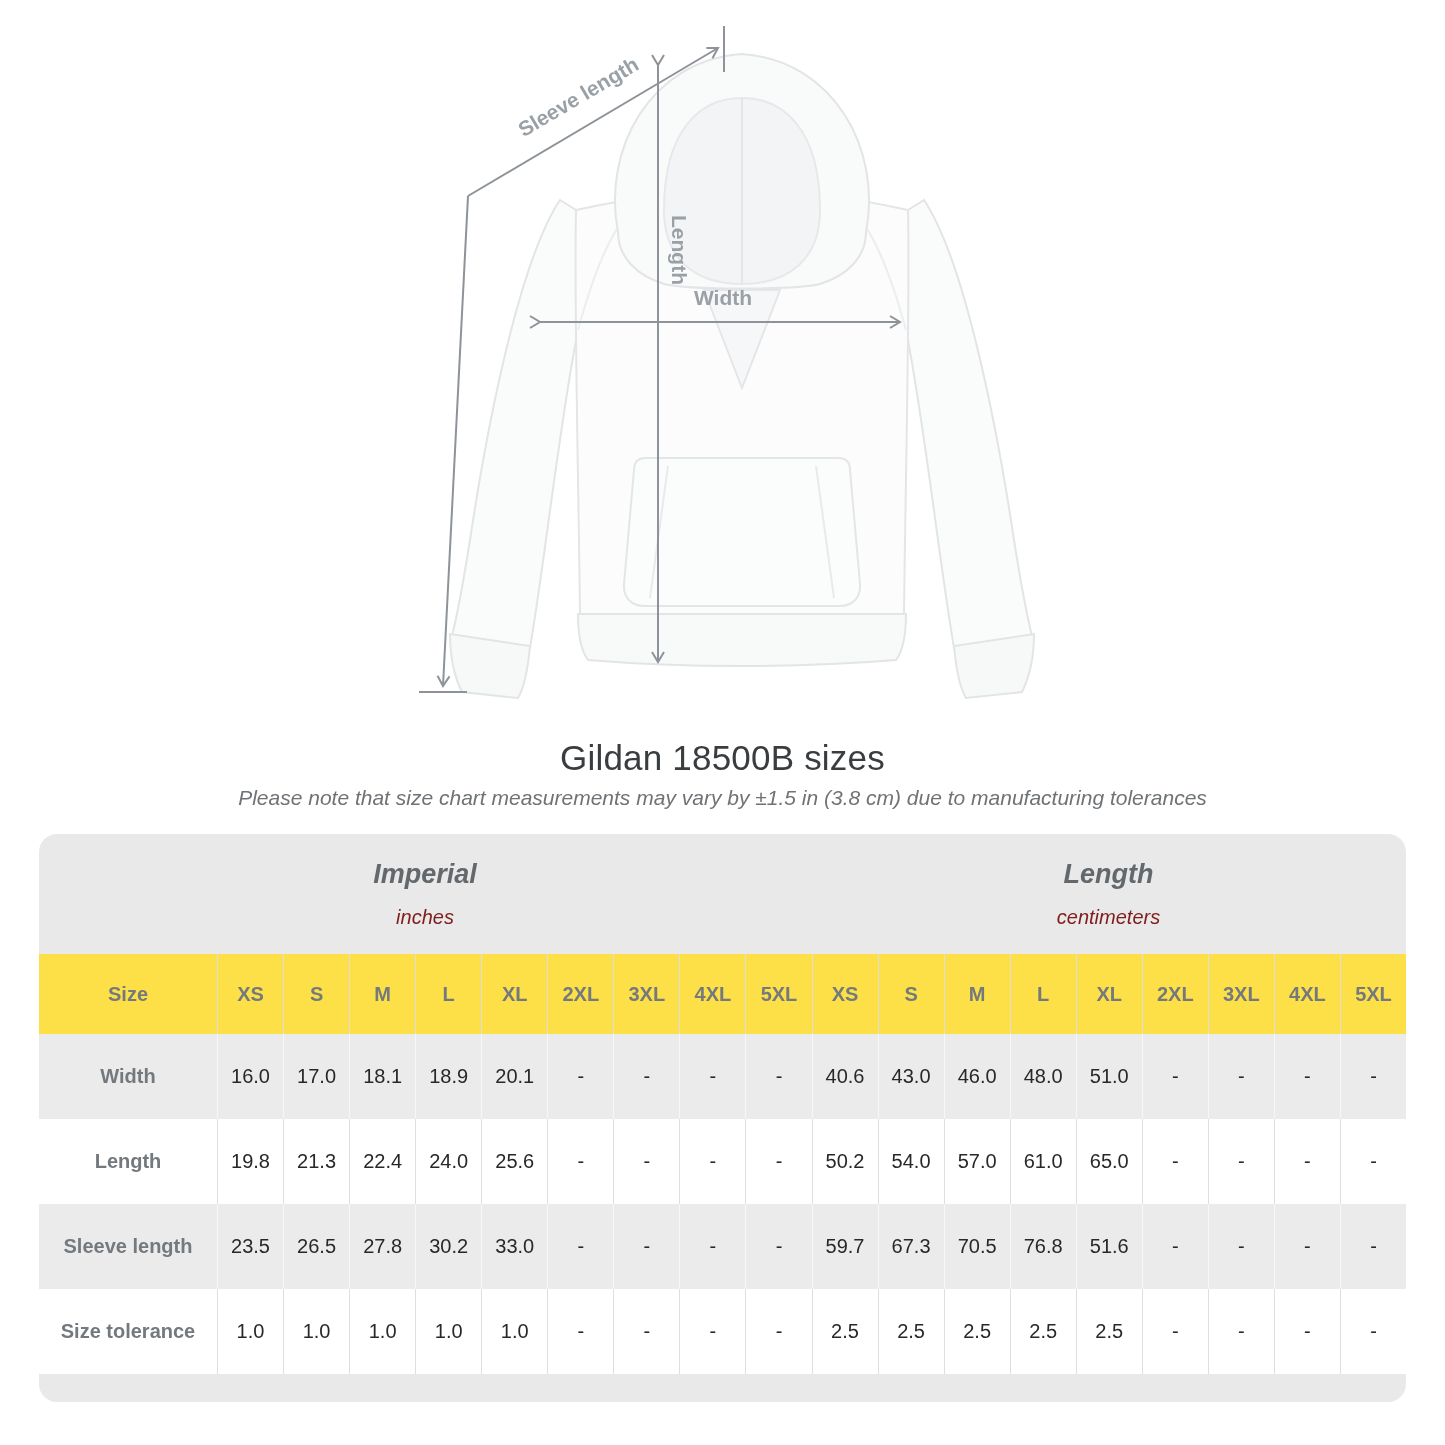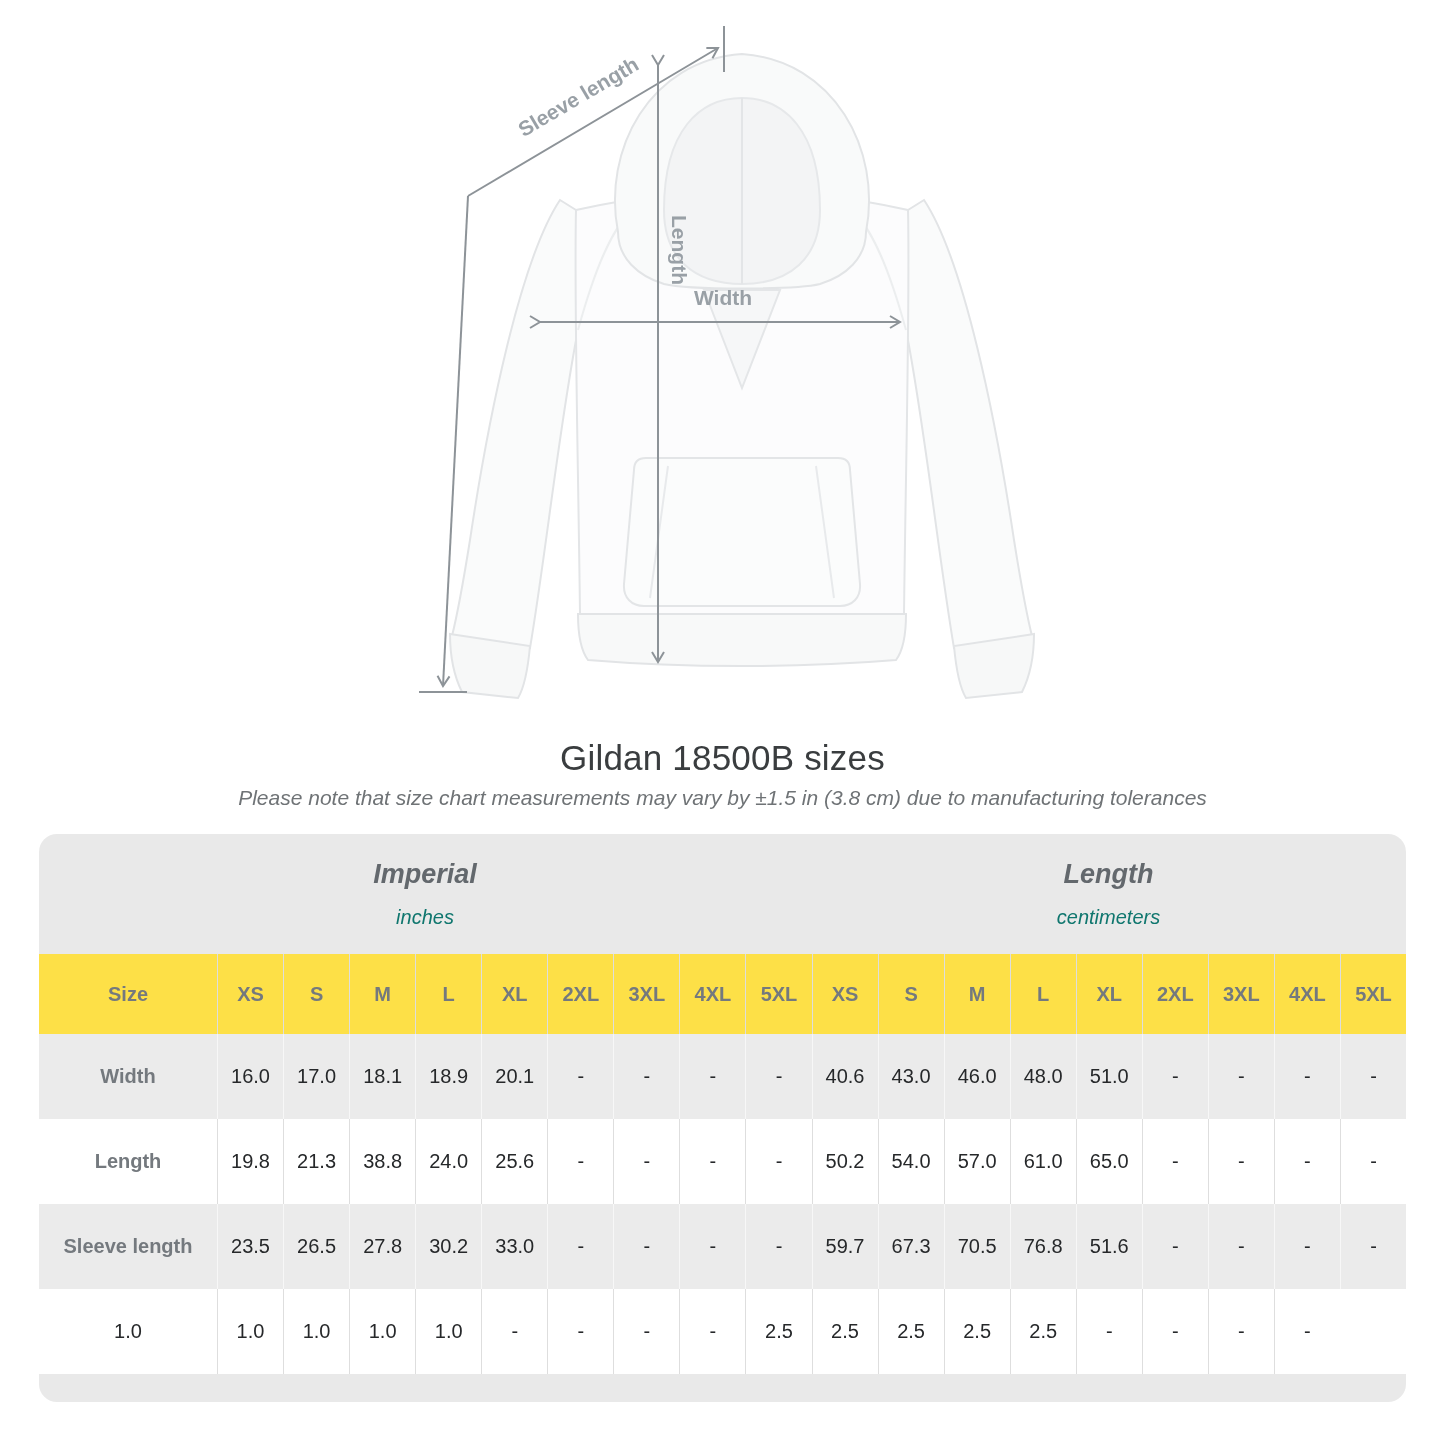--- a/index.html
+++ b/index.html
@@ -29,21 +29,21 @@
   .size-table{margin:0 39px;width:1367px;}
   .band{
     height:120px;background:#e9e9e9;
     border-radius:18px 18px 0 0;
     display:grid;grid-template-columns:772fr 595fr;
   }
   .band .group{
     display:flex;flex-direction:column;align-items:center;justify-content:center;gap:16px;
   }
   .group-name{font-size:27px;font-weight:700;font-style:italic;color:#63686d;}
-  .group-unit{font-size:20px;font-style:italic;color:#0f766e;}
+  .group-unit{font-size:20px;font-style:italic;color:#7f1d1d;}
   .trow{
     display:grid;
     grid-template-columns:178px repeat(18, 1fr);
   }
   .row-sizes{height:80px;background:#fde047;}
   .row-data{height:85px;}
   .row-gray{background:#ebebeb;}
   .row-white{background:#ffffff;}
   .cell{
     display:flex;align-items:center;justify-content:center;
@@ -175,21 +175,21 @@
         <div class="cell">51.0</div>
         <div class="cell">-</div>
         <div class="cell">-</div>
         <div class="cell">-</div>
         <div class="cell">-</div>
       </div>
       <div class="trow row-data row-white">
         <div class="cell row-label">Length</div>
         <div class="cell">19.8</div>
         <div class="cell">21.3</div>
-        <div class="cell">38.8</div>
+        <div class="cell">22.4</div>
         <div class="cell">24.0</div>
         <div class="cell">25.6</div>
         <div class="cell">-</div>
         <div class="cell">-</div>
         <div class="cell">-</div>
         <div class="cell">-</div>
         <div class="cell">50.2</div>
         <div class="cell">54.0</div>
         <div class="cell">57.0</div>
         <div class="cell">61.0</div>
@@ -214,20 +214,21 @@
         <div class="cell">67.3</div>
         <div class="cell">70.5</div>
         <div class="cell">76.8</div>
         <div class="cell">51.6</div>
         <div class="cell">-</div>
         <div class="cell">-</div>
         <div class="cell">-</div>
         <div class="cell">-</div>
       </div>
       <div class="trow row-data row-white">
+        <div class="cell row-label">Size tolerance</div>
         <div class="cell">1.0</div>
         <div class="cell">1.0</div>
         <div class="cell">1.0</div>
         <div class="cell">1.0</div>
         <div class="cell">1.0</div>
         <div class="cell">-</div>
         <div class="cell">-</div>
         <div class="cell">-</div>
         <div class="cell">-</div>
         <div class="cell">2.5</div>

